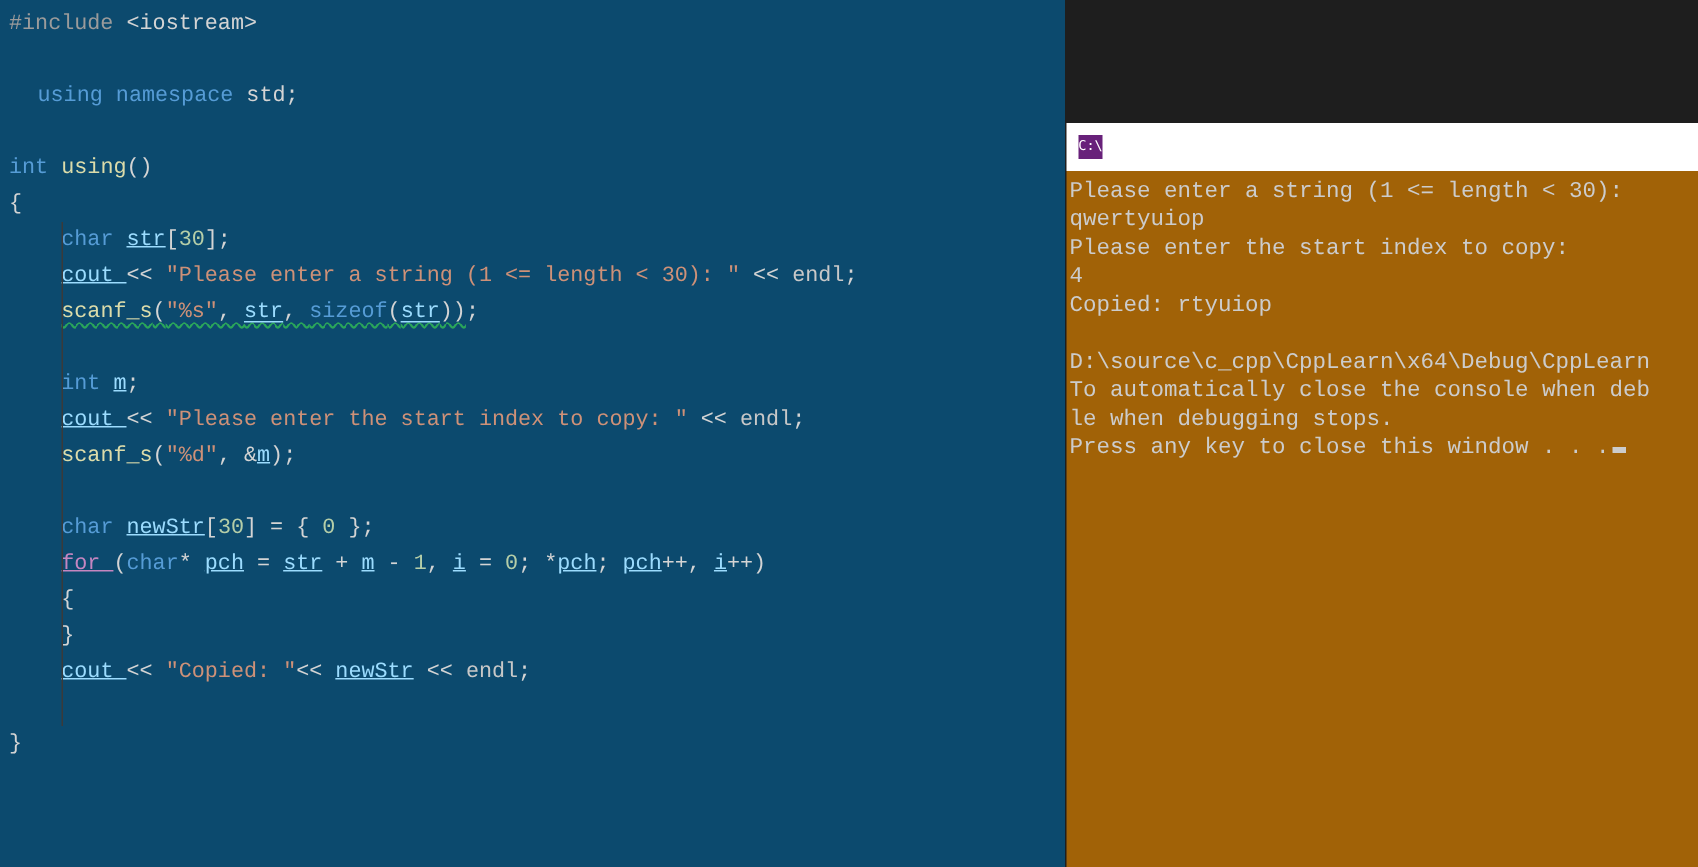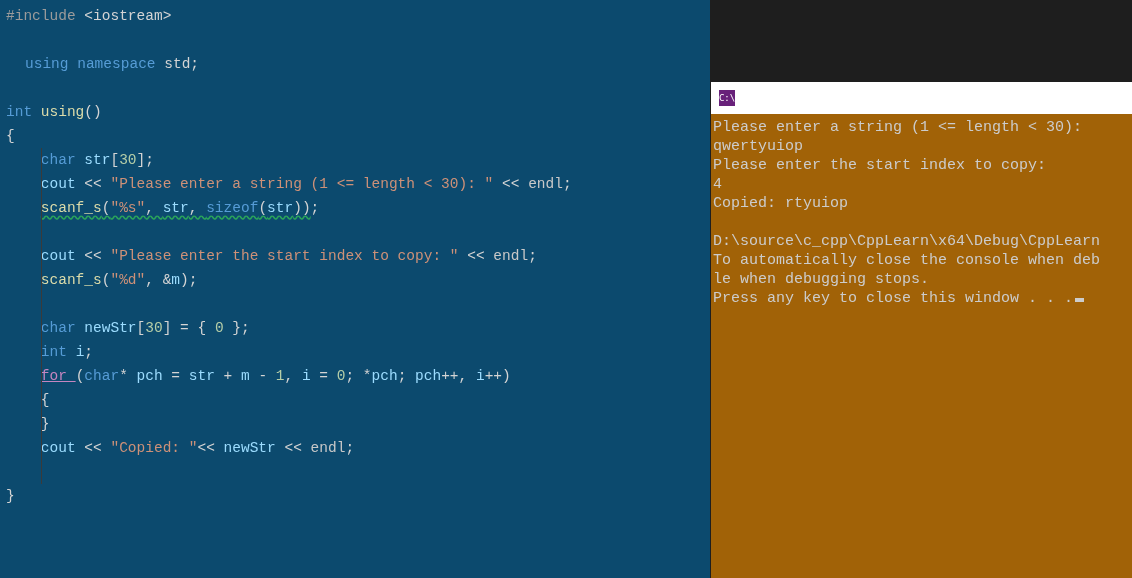--- a/index.html
+++ b/index.html
@@ -22,21 +22,21 @@
   .indent-guide {
     position:absolute; top:0; bottom:0; width:1px;
     background:#3a3a3a;
   }
   .g1 { left:41px; }
   .g2 { left:77px; }
   .k-blue   { color:#569cd6; }   
   .k-pre    { color:#9b9b9b; }   
   .k-using  { color:#569cd6;margin-left:19px; }
   .k-ns     { color:#569cd6; }
-  .k-ident  { color:#9cdcfe; }   
+  .k-ident  { color:#9cdcfe;text-decoration:underline; }   
   .k-func   { color:#dcdcaa; }   
   .k-op     { color:#d4d4d4; }
   .k-punct  { color:#d4d4d4; }
   .k-num    { color:#b5cea8; }
   .k-str    { color:#ce9178; }
   .k-txt    { color:#d4d4d4; }
   .k-endl   { color:#c8c8c8; }
   .k-sizeof { color:#569cd6;text-align:right; }
   .k-magenta{ color:#c586c0;text-decoration:underline; }
   .squiggle {
@@ -98,30 +98,30 @@
   <div class="line"><span class="k-punct">{</span></div>
 
   <div class="line"><span class="indent-guide g1"></span>    <span class="k-blue">char </span><span class="k-ident">str</span><span class="k-punct">[</span><span class="k-num">30</span><span class="k-punct">];</span></div>
 
   <div class="line"><span class="indent-guide g1"></span>    <span class="k-ident">cout </span><span class="k-op">&lt;&lt; </span><span class="k-str">"Please enter a string (1 &lt;= length &lt; 30): "</span><span class="k-op"> &lt;&lt; </span><span class="k-endl">endl</span><span class="k-punct">;</span></div>
 
   <div class="line"><span class="indent-guide g1"></span>    <span class="squiggle"><span class="k-func">scanf_s</span><span class="k-punct">(</span><span class="k-str">"%s"</span><span class="k-punct">, </span><span class="k-ident">str</span><span class="k-punct">, </span><span class="k-sizeof">sizeof</span><span class="k-punct">(</span><span class="k-ident">str</span><span class="k-punct">))</span></span><span class="k-punct">;</span></div>
 
   <div class="line"><span class="indent-guide g1"></span>&nbsp;</div>
 
+  <div class="line"><span class="indent-guide g1"></span>    <span class="k-blue">int </span><span class="k-ident">m</span><span class="k-punct">;</span></div>
 
   <div class="line"><span class="indent-guide g1"></span>    <span class="k-ident">cout </span><span class="k-op">&lt;&lt; </span><span class="k-str">"Please enter the start index to copy: "</span><span class="k-op"> &lt;&lt; </span><span class="k-endl">endl</span><span class="k-punct">;</span></div>
 
   <div class="line"><span class="indent-guide g1"></span>    <span class="k-func">scanf_s</span><span class="k-punct">(</span><span class="k-str">"%d"</span><span class="k-punct">, &amp;</span><span class="k-ident">m</span><span class="k-punct">)</span><span class="k-punct">;</span></div>
 
   <div class="line"><span class="indent-guide g1"></span>&nbsp;</div>
 
   <div class="line"><span class="indent-guide g1"></span>    <span class="k-blue">char </span><span class="k-ident">newStr</span><span class="k-punct">[</span><span class="k-num">30</span><span class="k-punct">] = { </span><span class="k-num">0</span><span class="k-punct"> };</span></div>
 
-  <div class="line"><span class="indent-guide g1"></span>    <span class="k-blue">int </span><span class="k-ident">i</span><span class="k-punct">;</span></div>
 
   <div class="line"><span class="indent-guide g1"></span>    <span class="k-magenta">for </span><span class="k-punct">(</span><span class="k-blue">char</span><span class="k-punct">* </span><span class="k-ident">pch</span><span class="k-op"> = </span><span class="k-ident">str</span><span class="k-op"> + </span><span class="k-ident">m</span><span class="k-op"> - </span><span class="k-num">1</span><span class="k-punct">, </span><span class="k-ident">i</span><span class="k-op"> = </span><span class="k-num">0</span><span class="k-punct">; *</span><span class="k-ident">pch</span><span class="k-punct">; </span><span class="k-ident">pch</span><span class="k-punct">++, </span><span class="k-ident">i</span><span class="k-punct">++)</span></div>
 
   <div class="line"><span class="indent-guide g1"></span>    <span class="k-punct">{</span></div>
 
 
   <div class="line"><span class="indent-guide g1"></span>    <span class="k-punct">}</span></div>
 
   <div class="line"><span class="indent-guide g1"></span>    <span class="k-ident">cout </span><span class="k-op">&lt;&lt; </span><span class="k-str">"Copied: "</span><span class="k-op">&lt;&lt; </span><span class="k-ident">newStr</span><span class="k-op"> &lt;&lt; </span><span class="k-endl">endl</span><span class="k-punct">;</span></div>
 

